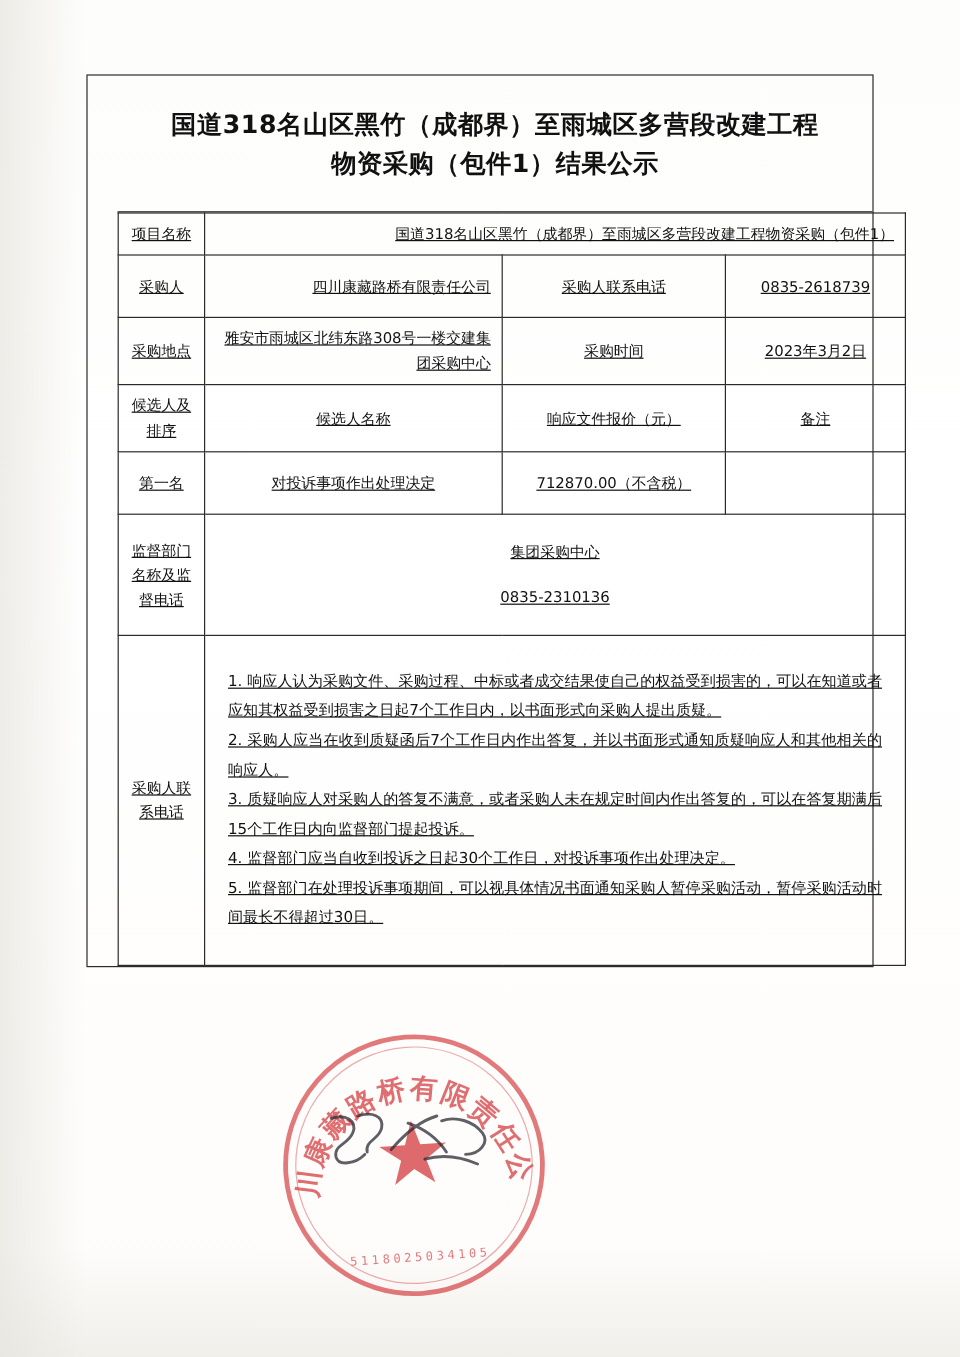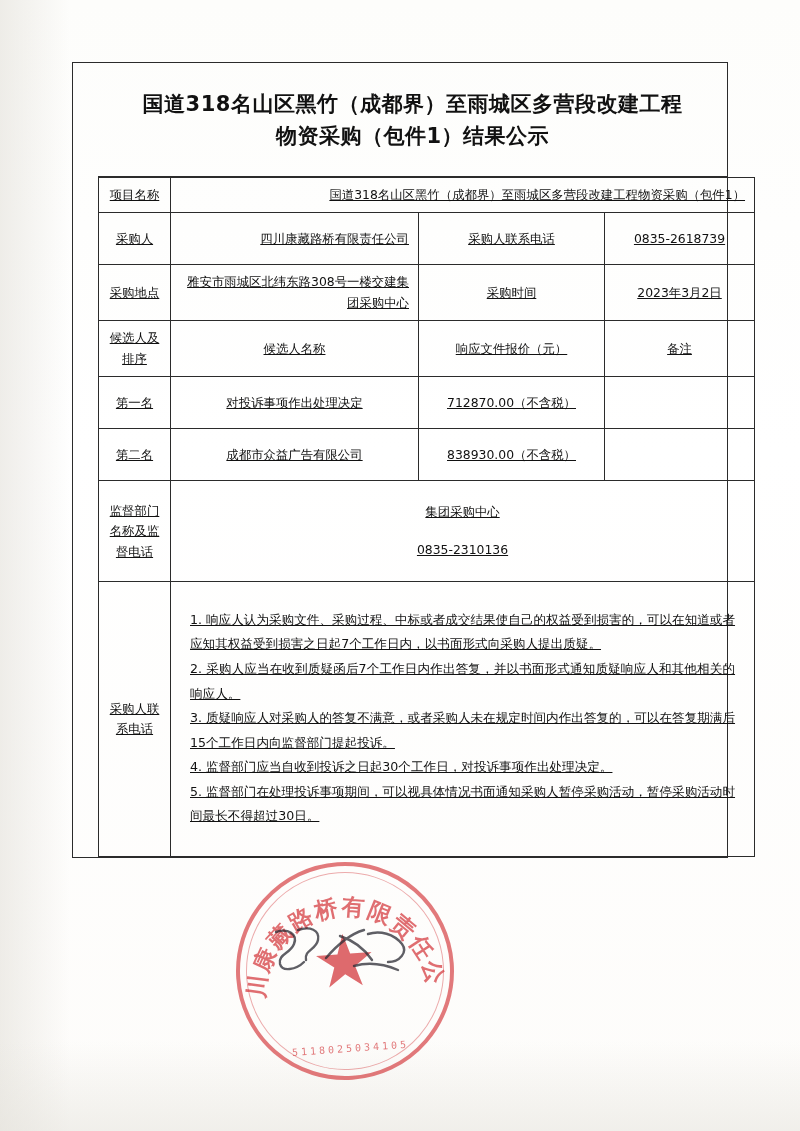--- a/index.html
+++ b/index.html
@@ -199,26 +199,20 @@
       <tr class="tall">
         <td class="lbl">候选人及排序</td>
         <td class="ctr">候选人名称</td>
         <td class="ctr">响应文件报价（元）</td>
         <td class="ctr">备注</td>
       </tr>
       <tr class="tall">
         <td class="ctr">第一名</td>
         <td class="ctr">对投诉事项作出处理决定</td>
         <td class="ctr">712870.00（不含税）</td>
-        <td class="ctr"></td>
-      </tr>
-      <tr class="tall">
-        <td class="ctr">第二名</td>
-        <td class="ctr">成都市众益广告有限公司</td>
-        <td class="ctr">838930.00（不含税）</td>
         <td class="ctr"></td>
       </tr>
       <tr>
         <td class="lbl" style="height:86px">监督部门名称及监督电话</td>
         <td class="ctr" colspan="3">
           <div>集团采购中心</div>
           <div style="margin-top:18px">0835-2310136</div>
         </td>
       </tr>
       <tr class="notice">

